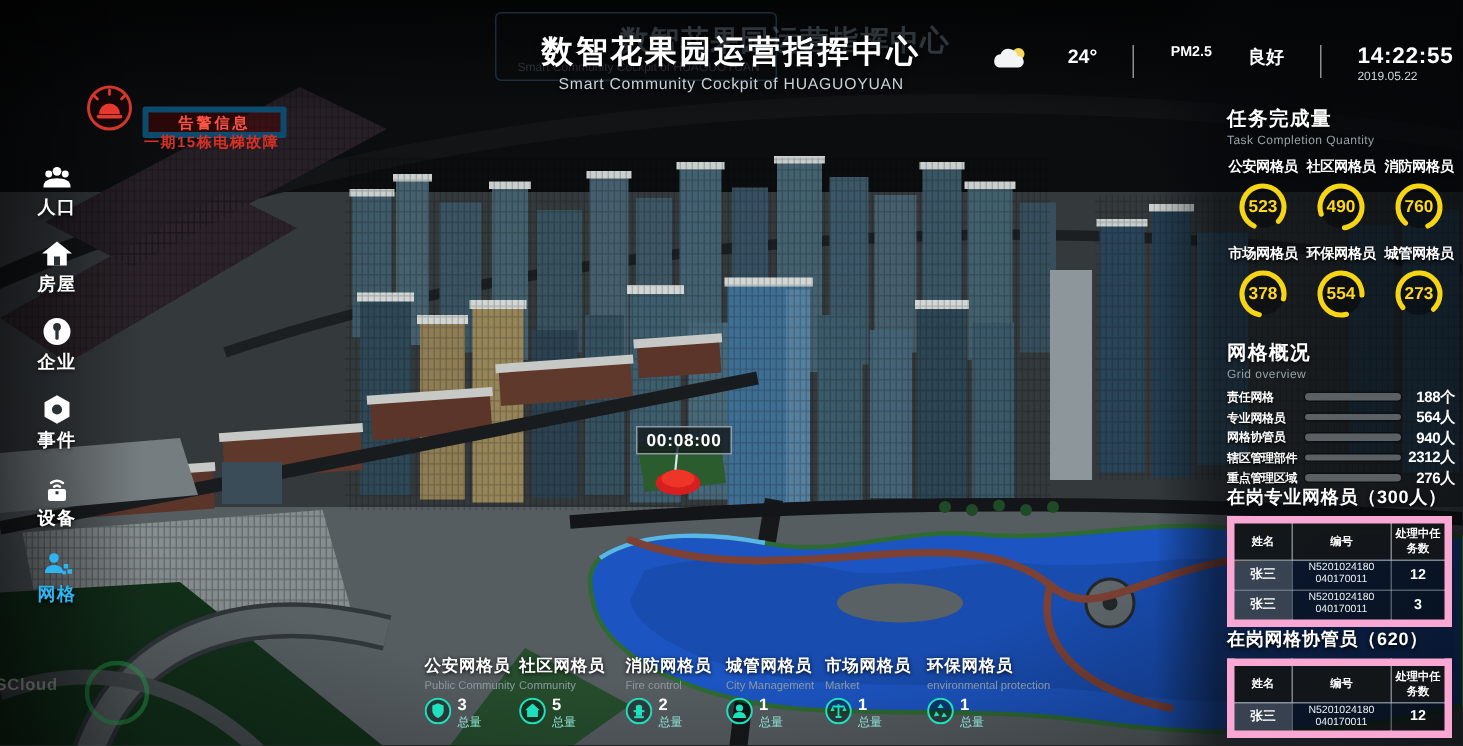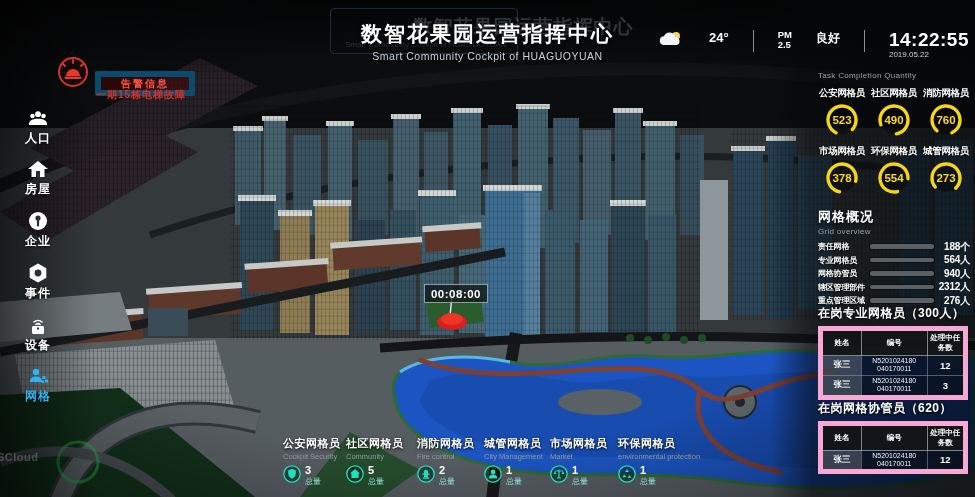--- a/index.html
+++ b/index.html
@@ -26,29 +26,29 @@
   .ghost-sub{left:345px;top:40px;font-size:8px;color:rgba(165,190,210,.22);white-space:nowrap;}
 
   
   .title-wrap{left:0;top:20px;width:975px;text-align:center;pointer-events:none;}
   .title-main{font-size:21px;font-weight:bold;letter-spacing:2px;text-shadow:0 1px 4px rgba(0,0,0,.8);}
   .title-sub{margin-top:2px;font-size:10.5px;color:#c9d3da;letter-spacing:.5px;text-shadow:0 1px 3px rgba(0,0,0,.8);}
 
   .topbar{right:6px;top:30px;display:flex;align-items:flex-start;gap:24px;}
   .topbar .temp{font-size:13px;font-weight:bold;}
   .topbar .vdiv{width:1px;height:22px;background:rgba(255,255,255,.55);}
-  .pm{display:flex;flex-direction:column;line-height:1;font-size:9.5px;font-weight:bold;}
+  .pm{display:flex;line-height:1;font-size:9.5px;font-weight:bold;}
   .aq{font-size:12px;font-weight:bold;}
   .clock{display:flex;flex-direction:column;line-height:1;}
-  .clock .t{font-size:19px;font-weight:bold;letter-spacing:.5px;}
+  .clock .t{font-size:15px;font-weight:bold;letter-spacing:.5px;}
   .clock .d{font-size:8px;color:#cfd6da;margin-top:2px;}
 
   
   .alarm-ico{left:56px;top:55px;width:34px;height:34px;}
-  .alarm-box{left:95px;top:71px;width:88px;height:13px;border:6px solid #0c4a6e;
+  .alarm-box{left:95px;top:71px;width:88px;height:13px;border:4px solid #0c4a6e;
     background:rgba(70,5,3,.55);border-radius:2px;display:flex;align-items:center;justify-content:center;
     font-size:10px;font-weight:bold;color:#ff5346;letter-spacing:2px;}
   .alarm-msg{left:96px;top:88px;font-size:10px;font-weight:bold;color:#d92f24;letter-spacing:1px;white-space:nowrap;}
 
   
   .sidebar{left:16px;top:110px;width:44px;display:flex;flex-direction:column;gap:13px;text-align:right;}
   .side-item{display:flex;flex-direction:column;align-items:center;gap:2px;cursor:pointer;}
   .side-item .lbl{font-size:12px;font-weight:bold;letter-spacing:1px;text-shadow:0 1px 3px rgba(0,0,0,.9);}
   .side-item.active .lbl{color:#2db5f2;}
 
@@ -357,20 +357,21 @@
         <rect x="14.5" y="13.5" width="2.4" height="2.4" fill="#2db5f2"></rect>
       </svg>
     </span>
     <span class="lbl">网格</span>
   </div>
 </div>
 
 <div class="abs panel">
 
   <div>
+    <div class="sec-title">任务完成量</div>
     <div class="sec-sub">Task Completion Quantity</div>
     <div class="gauges">
       <div class="gauge">
         <span class="glbl">公安网格员</span>
         <span class="gring">
           <svg viewBox="0 0 34 34" width="34" height="34">
               <circle class="a1" cx="17" cy="17" r="14" fill="rgba(0,0,0,.38)" stroke="#f6d514" stroke-width="3.4" pathLength="100" stroke-dasharray="80 20" stroke-linecap="round"></circle>
             </svg>
           <span class="gval">523</span>
         </span>
@@ -500,21 +501,21 @@
 
 <div class="abs time-marker">
   <span>00:08:00</span>
 </div>
 <div class="abs watermark">SCloud</div>
 
 <div class="abs bstats">
 
   <div class="bitem">
     <span class="bl">公安网格员</span>
-    <span class="bs">Cockpit Security</span>
+    <span class="bs">Public Community</span>
     <span class="brow">
       <span>
         <svg width="18" height="18" viewBox="0 0 18 18">
           <circle cx="9" cy="9" r="8.2" fill="rgba(0,20,18,.45)" stroke="#1fe0bd" stroke-width="1.3"></circle>
           <path d="M9,3.8 l3.8,1.5 v3.2 c0,2.6 -1.7,4.3 -3.8,5.2 c-2.1,-.9 -3.8,-2.6 -3.8,-5.2 v-3.2 z" fill="#1fe0bd"></path>
         </svg>
       </span>
       <span class="bnum">
         <span class="n">3</span>
         <span class="u">总量</span>

